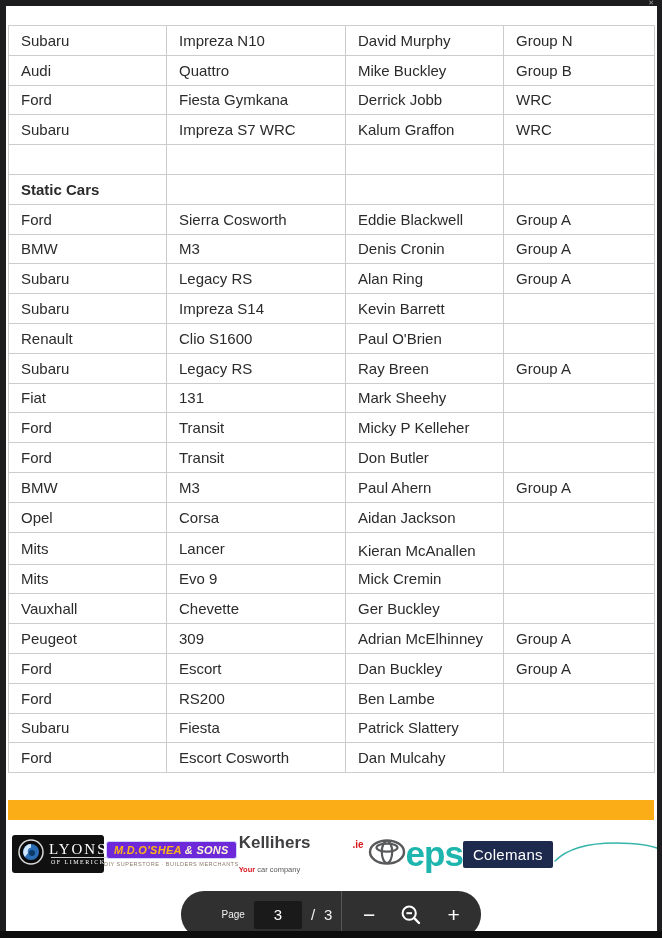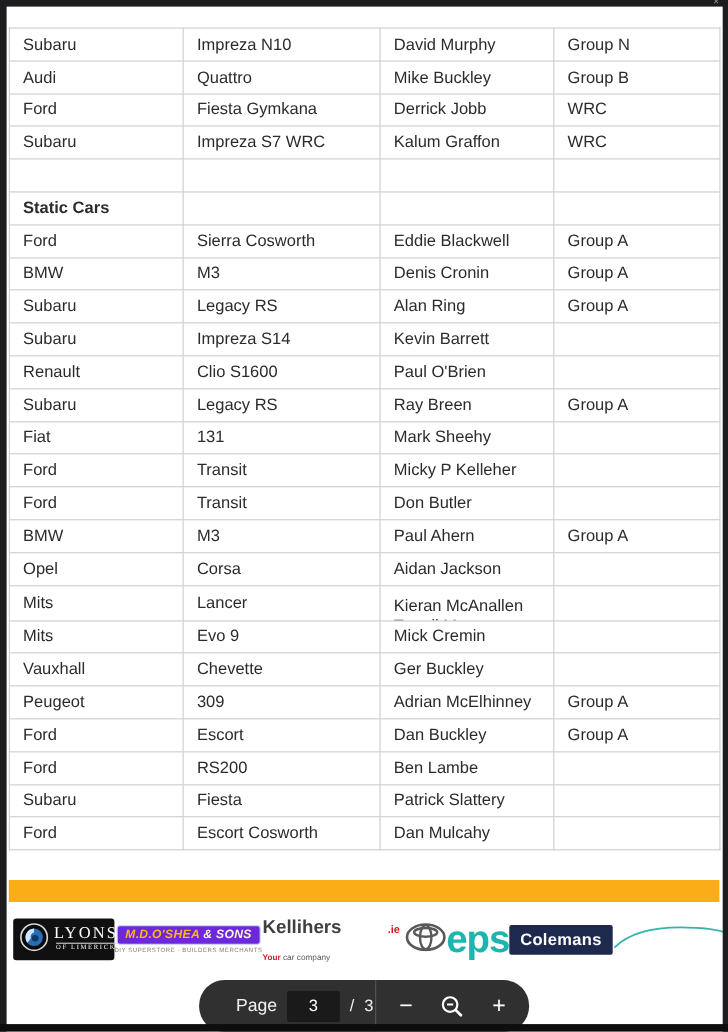--- a/index.html
+++ b/index.html
@@ -59,35 +59,35 @@
   .kellihers-tld{font-weight:bold;font-size:10px;color:#d71920;margin-left:42px;}
   .kellihers-tag{font-size:7.5px;margin-top:15px;color:#58595b;}
   .kellihers-tag .red{color:#d71920;font-weight:bold;}
   .red-divider{width:2px;height:34px;background:#cf3a42;margin:0 2px;}
   .logo-eps{
     font-weight:bold;font-size:35px;color:#1db5ad;letter-spacing:-1px;line-height:34px;
     font-family:"Liberation Sans",sans-serif;
     text-align:right;
   }
   .logo-colemans{
-    background:#1e2a4d;border-radius:2px;color:#ffffff;font-weight:bold;
+    background:#1e2a4d;border-radius:2px;color:#ffffff;font-weight:normal;
     font-size:15px;padding:5px 10px;letter-spacing:.3px;
   }
   .logo-bg{display:flex;flex-direction:row;align-items:center;width:128px;}
   .bg-text{font-weight:bold;font-style:italic;font-size:16px;color:#2d3a93;white-space:nowrap;line-height:14px;}
   .bg-tagline{width:76px;height:2.5px;margin-top:3px;background:#35b5aa;opacity:.55;border-radius:1px;}
   
   .pager{
     position:absolute;left:50%;top:891px;transform:translateX(-50%);
     width:300px;height:47px;background:#303030;border-radius:23px;z-index:7;
     display:flex;align-items:center;color:#fff;
   }
   .pager-left{flex:1.15;display:flex;align-items:center;justify-content:center;gap:9px;height:100%;}
   .pager-right{flex:1;display:flex;align-items:center;justify-content:space-evenly;height:100%;border-left:1px solid #565656;}
-  .pager-label{font-size:16px;color:#f2f2f2;margin-left:32px;}
+  .pager-label{font-size:10px;color:#f2f2f2;margin-left:32px;}
   .page-input{
     width:44px;height:26px;background:#1a1a1a;border:none;border-radius:2px;
     color:#ffffff;font-size:15px;text-align:center;font-family:"Liberation Sans",sans-serif;
   }
   .page-sep,.page-total{font-size:15px;color:#f2f2f2;}
   .pager-btn{
     background:none;border:none;color:#ffffff;font-size:21px;line-height:20px;
     cursor:pointer;padding:2px 4px;font-family:"Liberation Sans",sans-serif;
   }
   .zoom-icon{display:block;}

